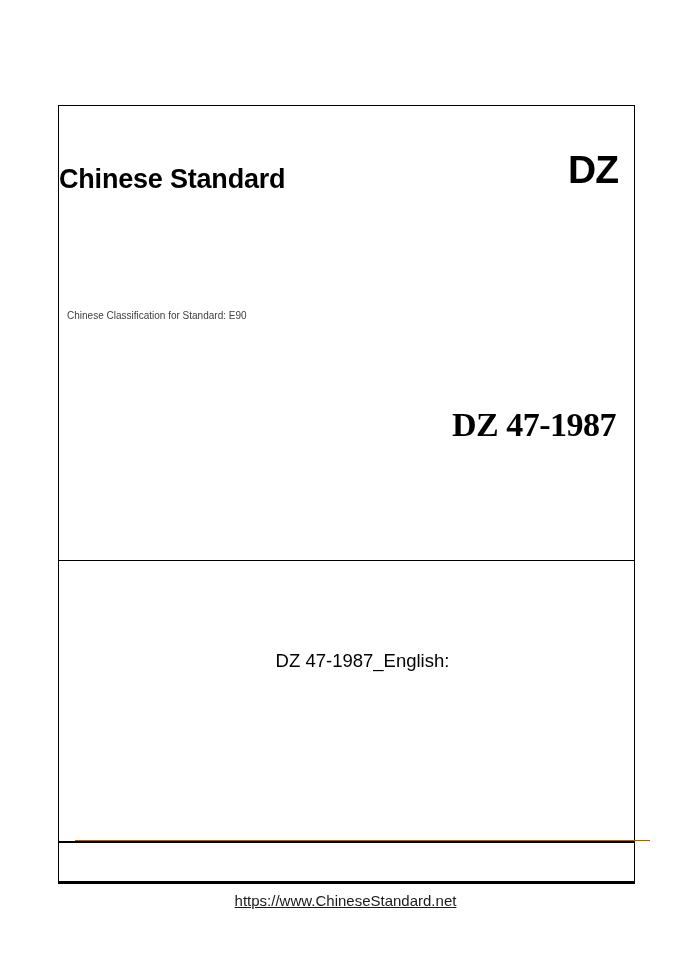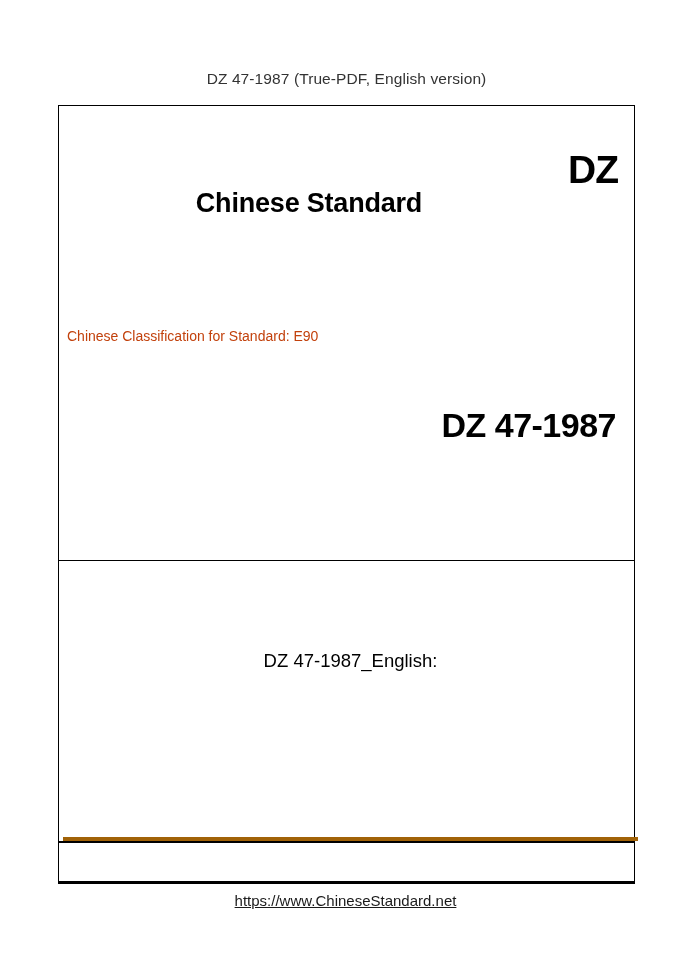--- a/index.html
+++ b/index.html
@@ -49,49 +49,48 @@
     left: 0;
     top: 0;
     width: 575px;
     height: 455px;
     border-bottom: 1px solid #000000;
     box-sizing: border-box;
   }
 
   .middle-cell {
     position: absolute;
-    left: 4px;
+    left: 16px;
     top: 455px;
     width: 575px;
     height: 280px;
-    border-bottom: 4px solid #a16207;
+    border-bottom: 1px solid #a16207;
     box-sizing: border-box;
   }
 
   .bottom-cell {
     position: absolute;
     left: 0;
     top: 735px;
     width: 575px;
     height: 42px;
     border-top: 2px solid #000000;
     border-bottom: 2px solid #000000;
     box-sizing: border-box;
   }
 
   .std-title {
     position: absolute;
     top: 58px;
     left: 0;
     width: 500px;
-    text-align: center;
+    text-align: left;
     font-size: 27px;
     font-weight: bold;
     letter-spacing: -0.2px;
-    margin-top: 24px;
   }
 
   .dz-mark {
     position: absolute;
     top: 42px;
     right: 16px;
     font-size: 39px;
     font-weight: bold;
     letter-spacing: -1px;
   }
@@ -100,37 +99,38 @@
     position: absolute;
     top: 158px;
     left: 0;
     width: 575px;
     text-align: center;
     font-size: 16.5px;
   }
 
   .classification-line {
     position: absolute;
-    top: 222px;
+    top: 204px;
     left: 8px;
-    font-size: 14px;
-    color: #c2410c;
+    font-size: 10px;
+    color: #404040;
   }
 
   .std-number {
     position: absolute;
     top: 300px;
     left: 0;
     width: 575px;
     text-align: right;
     padding-right: 18px;
     box-sizing: border-box;
     font-size: 34px;
     font-weight: bold;
     letter-spacing: -0.5px;
+    font-family: Liberation Serif, serif;
   }
 
   .title-block {
     position: absolute;
     top: 86px;
     left: 0;
     width: 575px;
     text-align: center;
     font-size: 18.5px;
     line-height: 28px;
@@ -147,21 +147,20 @@
   }
   .footer-link span {
     text-decoration: underline;
   }
 </style>
 </head>
 <body>
 
 <div class="page">
 
-  <div class="header-line">DZ 47-1987 (True-PDF, English version)</div>
 
   <div class="cover-box">
 
     <div class="upper-cell">
       <div class="std-title">Chinese Standard</div>
       <div class="dz-mark">DZ</div>
       <div class="classification-line">Chinese Classification for Standard: E90</div>
       <div class="std-number">DZ 47-1987</div>
     </div>
 

